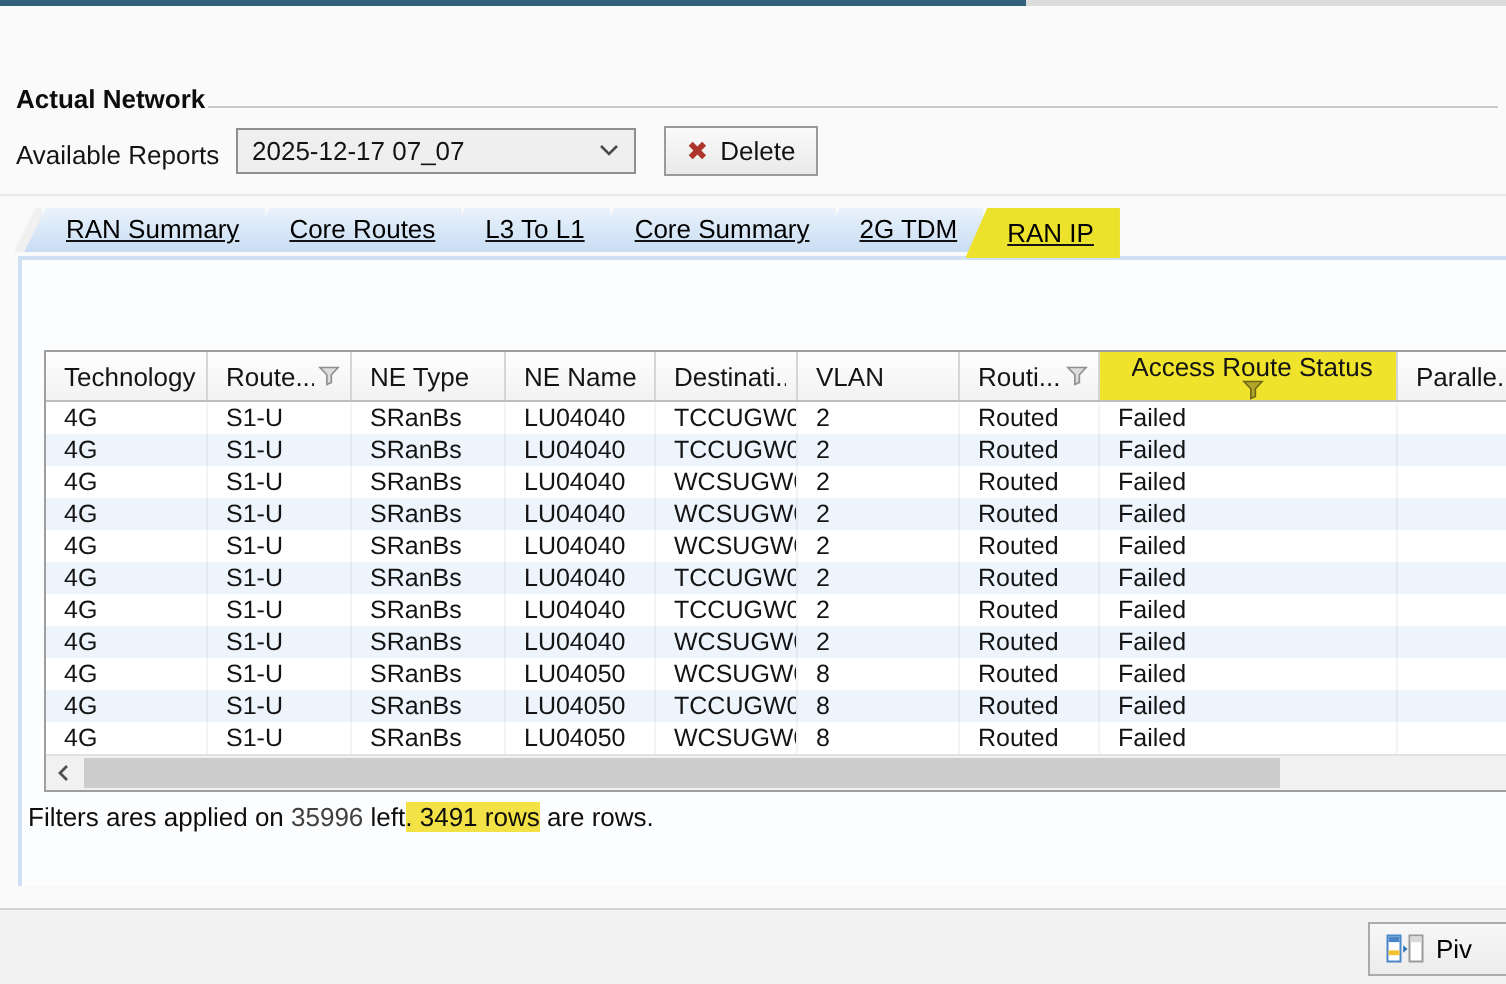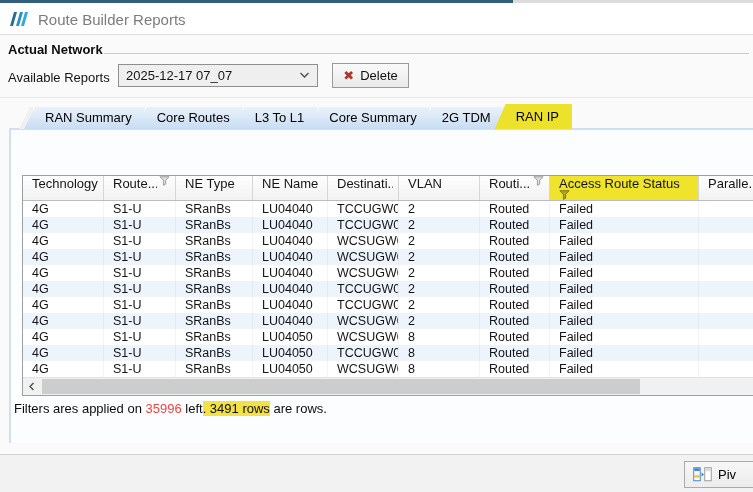--- a/index.html
+++ b/index.html
@@ -31,21 +31,21 @@
   .delete-btn {
     position:absolute; left:332px; top:63px; width:77px; height:25px; box-sizing:border-box;
     background:linear-gradient(#fafafa,#e9e9e9); border:1px solid #9a9a9a;
     display:flex; align-items:center; justify-content:center; gap:6px; font-size:13px;
     font-family:inherit; color:#111;
   }
   .delete-x { color:#ae352b; font-weight:bold; font-size:13px; line-height:1; }
   .section-line { position:absolute; top:97px; left:0; width:753px; height:1px; background:#e9e9e9; }
 
   
-  .tabbar { position:absolute; left:28px; top:104px; height:25px; display:flex; align-items:flex-end; }
+  .tabbar { position:absolute; left:16px; top:104px; height:25px; display:flex; align-items:flex-start;text-decoration:underline; }
   .tab {
     height:22px; line-height:22px; padding:0 13px 0 21px; font-size:13px; white-space:nowrap;
     background:linear-gradient(#eaf2fb,#c8ddf3);
     clip-path:polygon(11px 0, 100% 0, 100% 100%, 0 100%);
     margin-left:-9px; position:relative; z-index:1; color:#000;
   }
   .tab.stub { width:14px; padding:0; background:#f0f0f0; }
   .tab.active { background:#ece22c; height:25px; line-height:25px; z-index:3; }
 
   
@@ -65,41 +65,41 @@
   }
   .filter-input::placeholder { color:#9a9a9a; opacity:1; }
 
   
   .rtable {
     position:absolute; left:11px; top:45px; width:731px; box-sizing:border-box;
     border:1px solid #9f9f9f; border-right:none; background:#fff; overflow:hidden;
   }
   .header-row { display:flex; height:24px; background:linear-gradient(#fefefe,#f2f2f2); border-bottom:1px solid #bdbdbd; width:790px; }
   .hcell {
-    box-sizing:border-box; border-right:1px solid #d6d6d6; display:flex; align-items:flex-start;
+    box-sizing:border-box; border-right:1px solid #d6d6d6; display:flex; align-items:center;
     padding:0 5px 0 9px; font-size:13px; white-space:nowrap; overflow:hidden; flex:none;
   }
   .hcell .hlabel { overflow:hidden; text-overflow:clip; }
   .hcell .hspacer { flex:1; min-width:2px; }
   .hcell.hl { background:#f0e32c; }
   .trow { display:flex; height:16px; width:790px; }
   .trow.alt { background:#edf4fb; }
   .tcell {
     box-sizing:border-box; padding:0 5px 0 9px; font-size:12.5px; line-height:16px;
     white-space:nowrap; overflow:hidden; border-right:1px solid rgba(0,0,0,0.045); flex:none;
   }
   
   .hscroll { display:flex; height:17px; border-top:1px solid #e2e2e2; background:#f1f1f1; }
   .hs-btn { width:17px; height:17px; background:#f1f1f1; display:flex; align-items:center; justify-content:center; flex:none; }
   .hs-track { flex:1; position:relative; background:#f1f1f1; }
   .hs-thumb { position:absolute; left:2px; top:1px; height:15px; width:598px; background:#cdcdcd; }
 
   
   .status { position:absolute; left:3px; top:271px; font-size:13px; white-space:nowrap; color:#0d0d0d; }
-  .num-blue { color:#ef4444; }
+  .num-blue { color:#404040; }
   .hl-yellow { background:#f2e245; }
 
   
   .bottom-divider { position:absolute; top:454px; left:0; width:753px; height:1px; background:#d2d2d2; }
   .bottom-bar { position:absolute; top:455px; left:0; width:753px; height:37px; background:#f2f2f2; }
   .pivot-btn {
     position:absolute; left:684px; top:6px; height:27px; width:92px; box-sizing:border-box;
     background:linear-gradient(#f7f7f7,#ececec); border:1px solid #ababab;
     display:flex; align-items:center; gap:6px; padding:0 8px; font-size:13px; font-family:inherit;
   }
@@ -107,28 +107,20 @@
 </head>
 <body>
 
 <div class="window">
 
   <div class="top-strip">
     <div class="seg-left"></div>
     <div class="seg-right"></div>
   </div>
 
-  <div class="titlebar">
-    <svg class="app-logo" width="24" height="18" viewBox="0 0 24 18">
-      <polygon points="2,16 6,2 9,2 5,16" fill="#2a6d94"></polygon>
-      <polygon points="8,16 12,2 15,2 11,16" fill="#2f8fc0"></polygon>
-      <polygon points="13,16 17,2 20,2 16,16" fill="#35a8dc"></polygon>
-    </svg>
-    <span class="title-text">Route Builder Reports</span>
-  </div>
 
   <div class="group-label">Actual Network</div>
   <div class="group-line"></div>
 
   <span class="avail-label">Available Reports</span>
 
   <div class="combo">
     <span>2025-12-17 07_07</span>
     <span class="chev">
       <svg width="11" height="7" viewBox="0 0 11 7">

